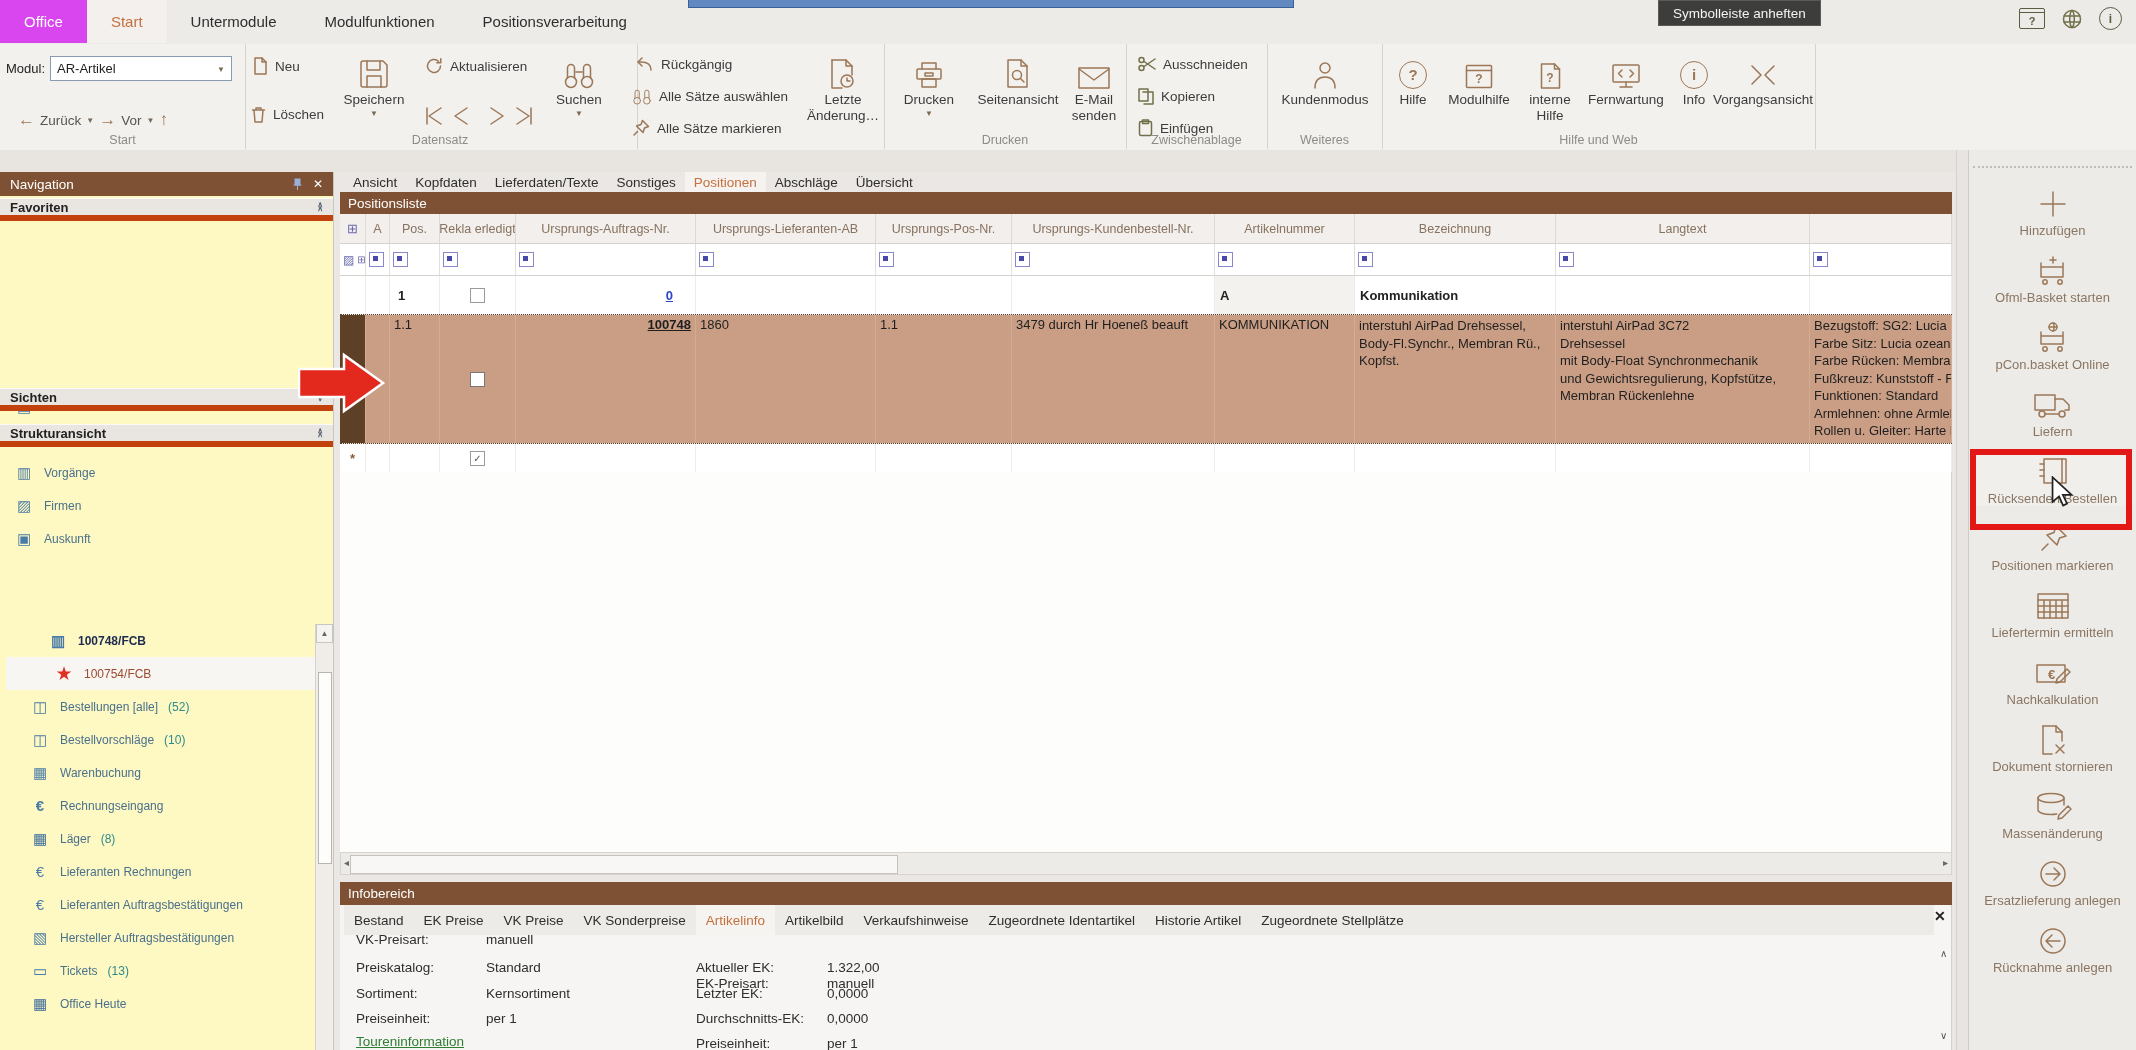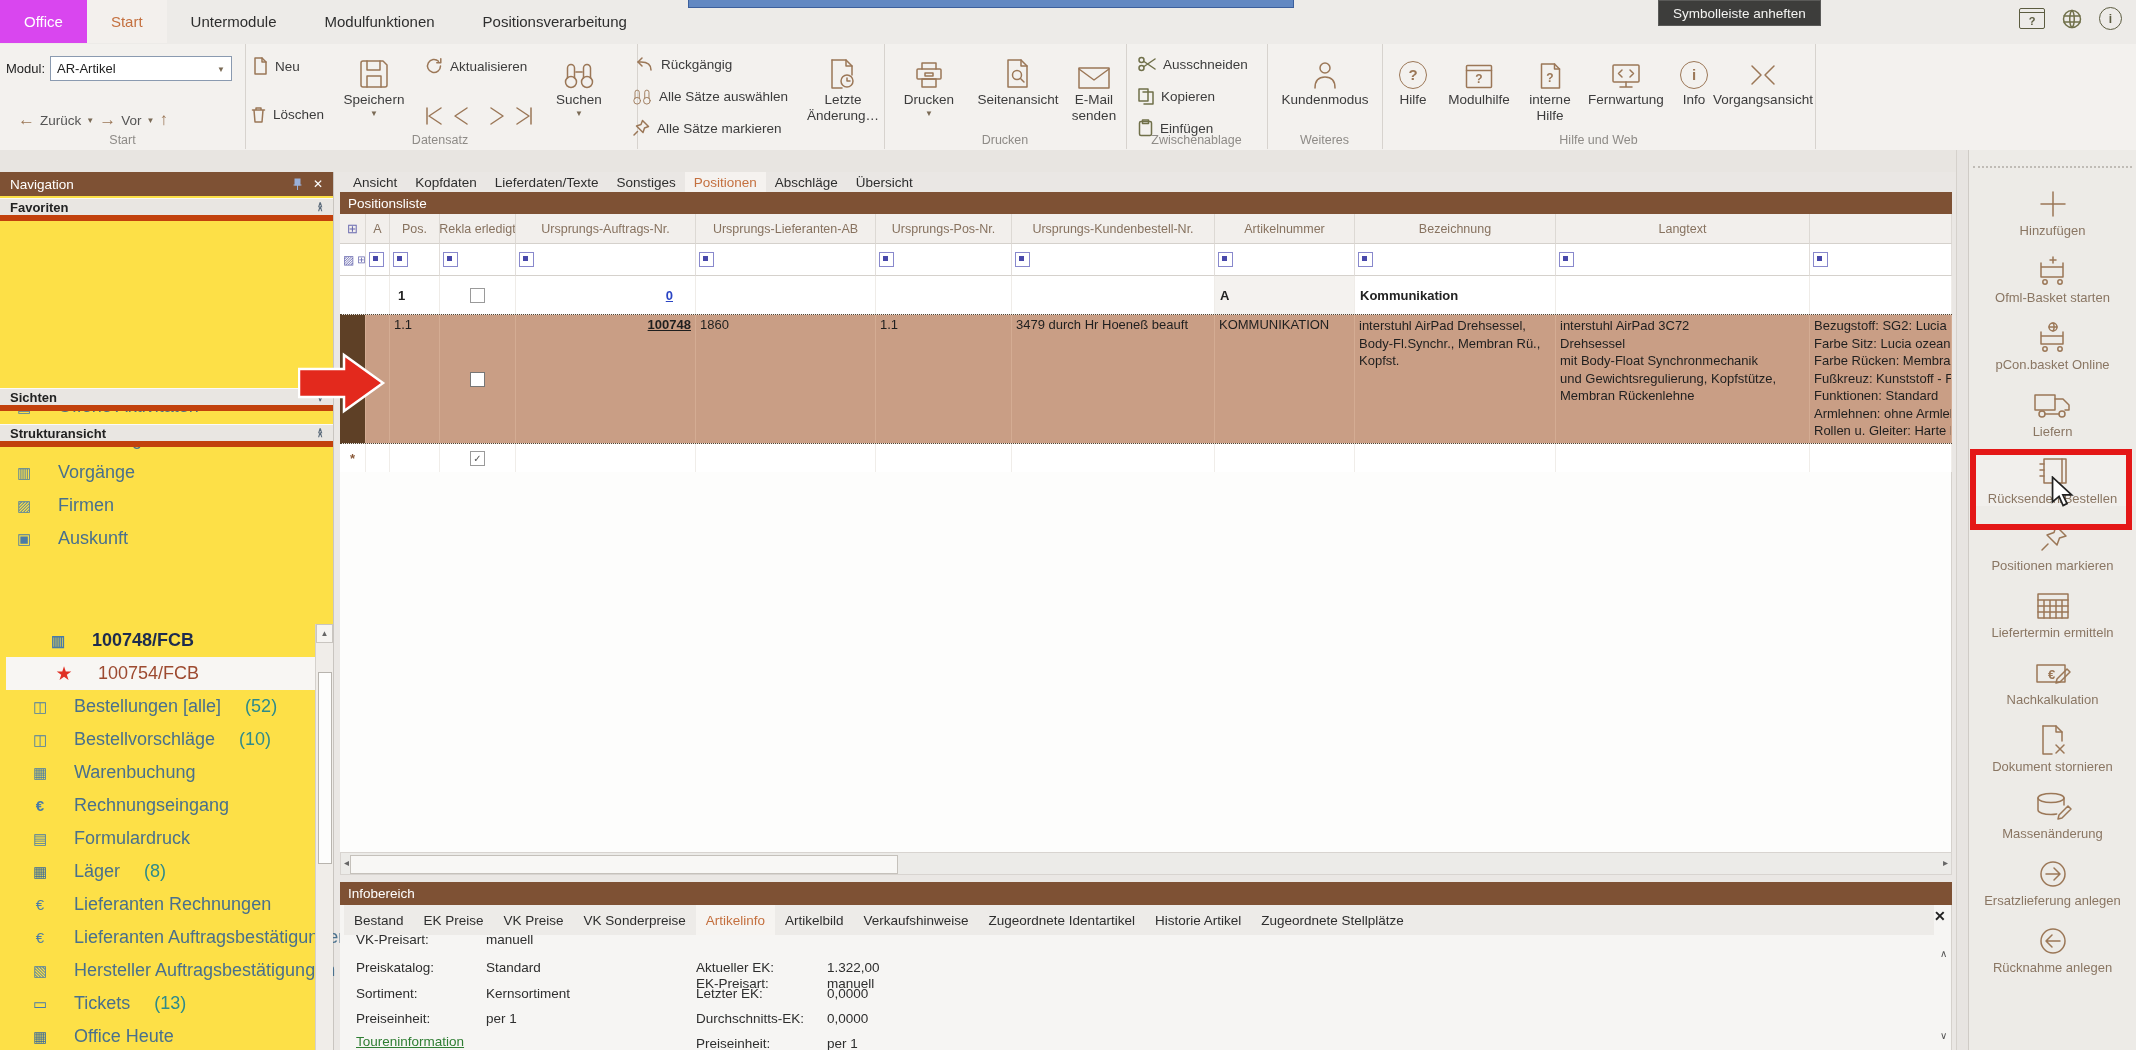--- a/index.html
+++ b/index.html
@@ -36,29 +36,29 @@
   .modul-row{position:absolute;left:6px;top:12px;display:flex;align-items:center;gap:5px;}
   .modul-select{width:182px;height:25px;background:#fff;border:1px solid #8a9ab0;display:flex;align-items:center;
          padding:0 6px;box-sizing:border-box;justify-content:space-between;}
   .navarrows{position:absolute;left:18px;top:66px;display:flex;align-items:center;gap:5px;color:#555;font-size:13.5px;}
   .arr{color:#9b7757;font-size:17px;}
   .qbox{border:1.6px solid #9b7757;border-radius:50%;width:26px;height:26px;display:flex;align-items:center;
         justify-content:center;color:#9b7757;font-size:15px;font-weight:bold;}
   .collapse-chev{position:absolute;right:20px;top:154px;color:#8a8a88;font-size:11px;letter-spacing:-1px;}
   .midstrip{position:absolute;left:0;top:150px;width:2136px;height:22px;background:#e8e5e1;}
   
-  .nav{position:absolute;left:0;top:172px;width:334px;height:878px;background:#fde047;border-right:1px solid #c9c5c0;box-sizing:border-box;}
+  .nav{position:absolute;left:0;top:172px;width:334px;height:878px;background:#fef9c3;border-right:1px solid #c9c5c0;box-sizing:border-box;}
   .nav-head{height:24px;background:#7e5134;color:#fff;display:flex;align-items:center;padding:0 10px;font-size:13.5px;}
   .nav-head .sp{flex:1}
   .sec{position:absolute;left:0;right:0;height:23px;background:#e9e6e2;border-top:1px solid #fbfaf8;border-bottom:6px solid #c2410c;
        display:flex;align-items:center;font-weight:bold;padding:0 10px;box-sizing:border-box;}
   .chev2{margin-left:auto;color:#5a6a7a;font-size:8px;line-height:4px;text-align:center;}
   .fav-list{position:absolute;left:0;top:218px;right:18px;}
   .tree-list{position:absolute;left:0;top:452px;right:18px;}
-  .nav-item{height:33px;display:flex;align-items:center;gap:24px;color:#49708d;font-size:18px;padding-left:14px;white-space:nowrap;}
+  .nav-item{height:33px;display:flex;align-items:center;gap:10px;color:#49708d;font-size:12px;padding-left:14px;white-space:nowrap;}
   .tree-list .nav-item{padding-left:30px;}
   .nav-item.f-indent2{padding-left:48px;}
   .nav-item.f-sel{background:#f8f6f3;color:#9d4a30;margin-left:6px;}
   .nav-item.f-bold{color:#1d2b4f;font-weight:bold;}
   .ticon{width:20px;text-align:center;color:#4a7ba6;font-size:15px;flex:0 0 20px;}
   .ticon::before{content:"▤";}
   .ticon[data-icon="clipboard"]::before{content:"▤"} .ticon[data-icon="book"]::before{content:"◫"}
   .ticon[data-icon="book2"]::before{content:"▥"} .ticon[data-icon="factory"]::before{content:"▨"}
   .ticon[data-icon="camera-folder"]::before{content:"▣"}
   .ticon[data-icon="star"]::before{content:"★";color:#e03024;font-size:19px;}
@@ -548,25 +548,20 @@
           <span>Warenbuchung</span>
           <span class="count"></span>
         </div>
 
         <div class="nav-item">
           <span class="ticon" data-icon="euro"></span>
           <span>Rechnungseingang</span>
           <span class="count"></span>
         </div>
 
-        <div class="nav-item">
-          <span class="ticon" data-icon="printer"></span>
-          <span>Formulardruck</span>
-          <span class="count"></span>
-        </div>
 
         <div class="nav-item">
           <span class="ticon" data-icon="warehouse"></span>
           <span>Läger</span>
           <span class="count">(8)</span>
         </div>
 
         <div class="nav-item">
           <span class="ticon" data-icon="euro-doc"></span>
           <span>Lieferanten Rechnungen</span>

